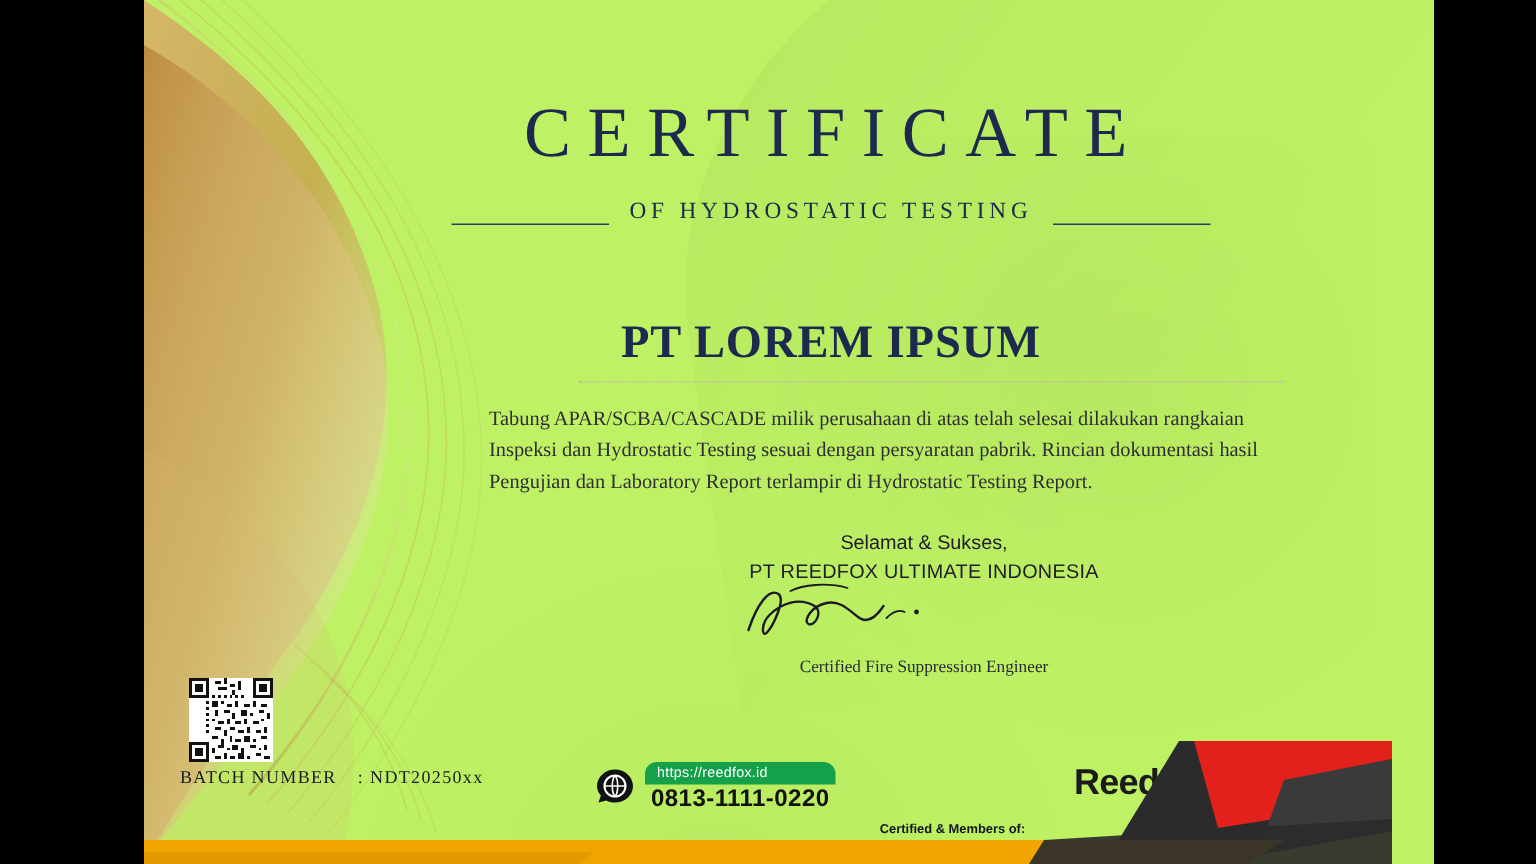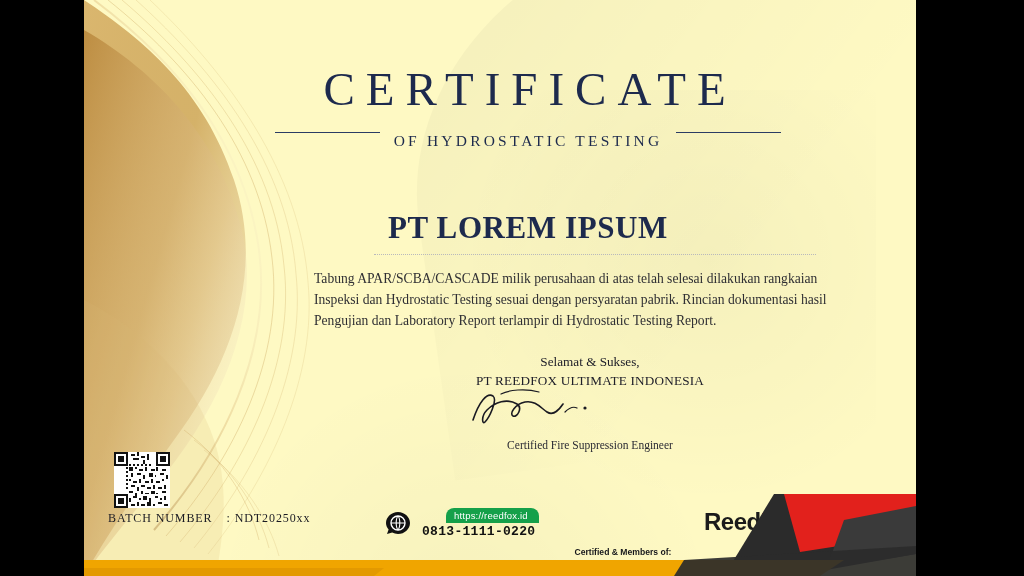--- a/index.html
+++ b/index.html
@@ -15,26 +15,27 @@
   }
   #stage {
     position: relative;
     width: 1024px;
     height: 576px;
     background: #000000;
   }
   
   #cert {
     position: absolute;
-    left: 84px;
+    left: 96px;
     top: 0px;
     width: 832px;
     height: 576px;
-    background: #fef9c3;
+    background: #bef264;
     overflow: hidden;
+    padding-left: 28px;
   }
   
   .bg-wash-a {
     position: absolute;
     right: -120px;
     top: -80px;
     width: 620px;
     height: 520px;
     background: linear-gradient(135deg, rgba(0,0,0,0.045) 0%, rgba(0,0,0,0.0) 60%);
     transform: rotate(-8deg);
@@ -83,21 +84,21 @@
     font-weight: 400;
     font-family: "Liberation Serif", serif;
     padding-left: 60px;
   }
   .subtitle-row {
     position: absolute;
     left: 0;
     right: 0;
     top: 132px;
     display: flex;
-    align-items: flex-start;
+    align-items: flex-end;
     justify-content: center;
     gap: 14px;
     padding-left: 56px;
   }
   .subtitle-row .rule {
     height: 1px;
     background: #2b3c63;
     width: 105px;
   }
   .subtitle {
@@ -147,21 +148,21 @@
   
   .closing {
     position: absolute;
     left: 230px;
     right: 50px;
     top: 352px;
     text-align: center;
     font-size: 13.2px;
     color: #20202a;
     line-height: 19px;
-    font-family: Liberation Serif, serif;
+    font-family: Liberation Sans, sans-serif;
   }
   .closing .org {
     letter-spacing: 0.2px;
   }
 
   
   .signature {
     position: absolute;
     left: 0;
     right: 0;
@@ -228,27 +229,26 @@
     justify-content: center;
   }
   .contact .web {
     background: #15a04a;
     color: #ffffff;
     font-size: 9.5px;
     font-family: "Liberation Sans", sans-serif;
     padding: 2px 8px 2px 8px;
     border-radius: 8px 8px 0 0;
     letter-spacing: .2px;
-    margin-left: 28px;
   }
   .contact .phone {
     color: #111;
-    font-size: 13px;
+    font-size: 16px;
     font-weight: bold;
-    font-family: Liberation Mono, monospace;
+    font-family: Liberation Sans, sans-serif;
     padding: 1px 4px 0 4px;
     letter-spacing: .3px;
   }
 
   .certified {
     position: absolute;
     left: 443px;
     top: 500px;
     text-align: center;
   }

